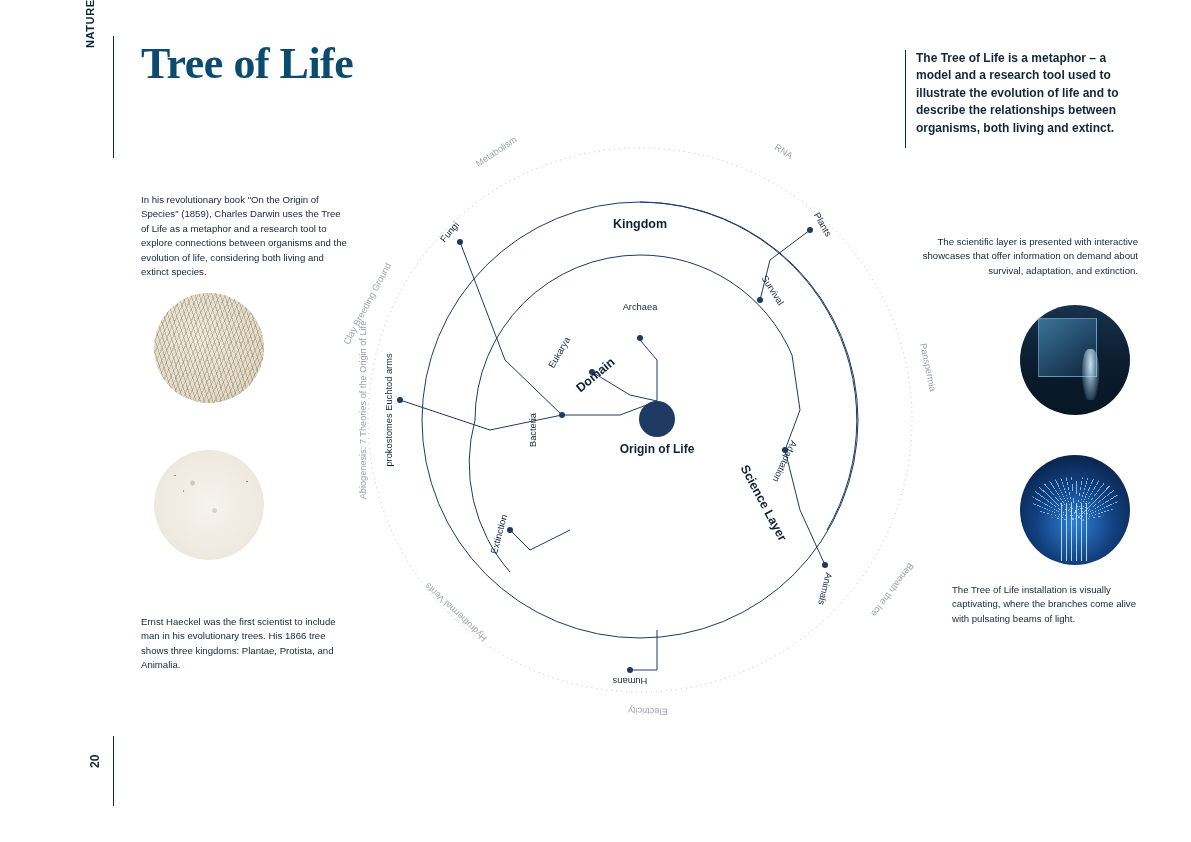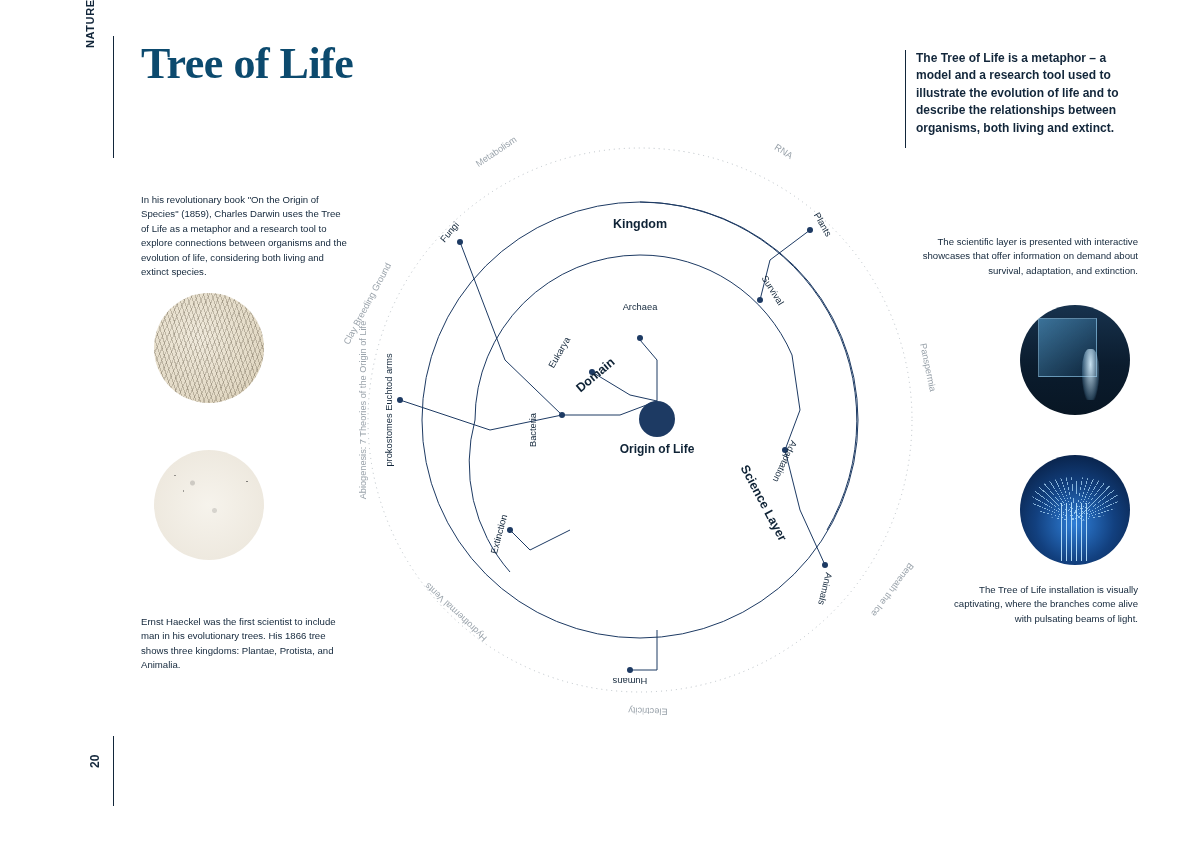--- a/index.html
+++ b/index.html
@@ -92,21 +92,21 @@
   
   .side-text {
     position: absolute;
     font-size: 9.6px;
     line-height: 1.5;
     color: #12263a;
   }
   .side-text.left-1 { left: 141px; top: 193px; width: 210px; }
   .side-text.left-2 { left: 141px; top: 583px; width: 208px; text-align: left; margin-top: 32px; }
   .side-text.right-1 { left: 910px; top: 235px; width: 228px; text-align: right; }
-  .side-text.right-2 { left: 952px; top: 583px; width: 186px; text-align: right; }
+  .side-text.right-2 { left: 952px; top: 583px; width: 186px; text-align: left; }
 
   
   .photo {
     position: absolute;
     border-radius: 50%;
     overflow: hidden;
   }
   .photo-old-map { left: 154px; top: 293px; width: 110px; height: 110px; }
   .photo-haeckel { left: 154px; top: 450px; width: 110px; height: 110px; }
   .photo-exhibit { left: 1020px; top: 305px; width: 110px; height: 110px; }

